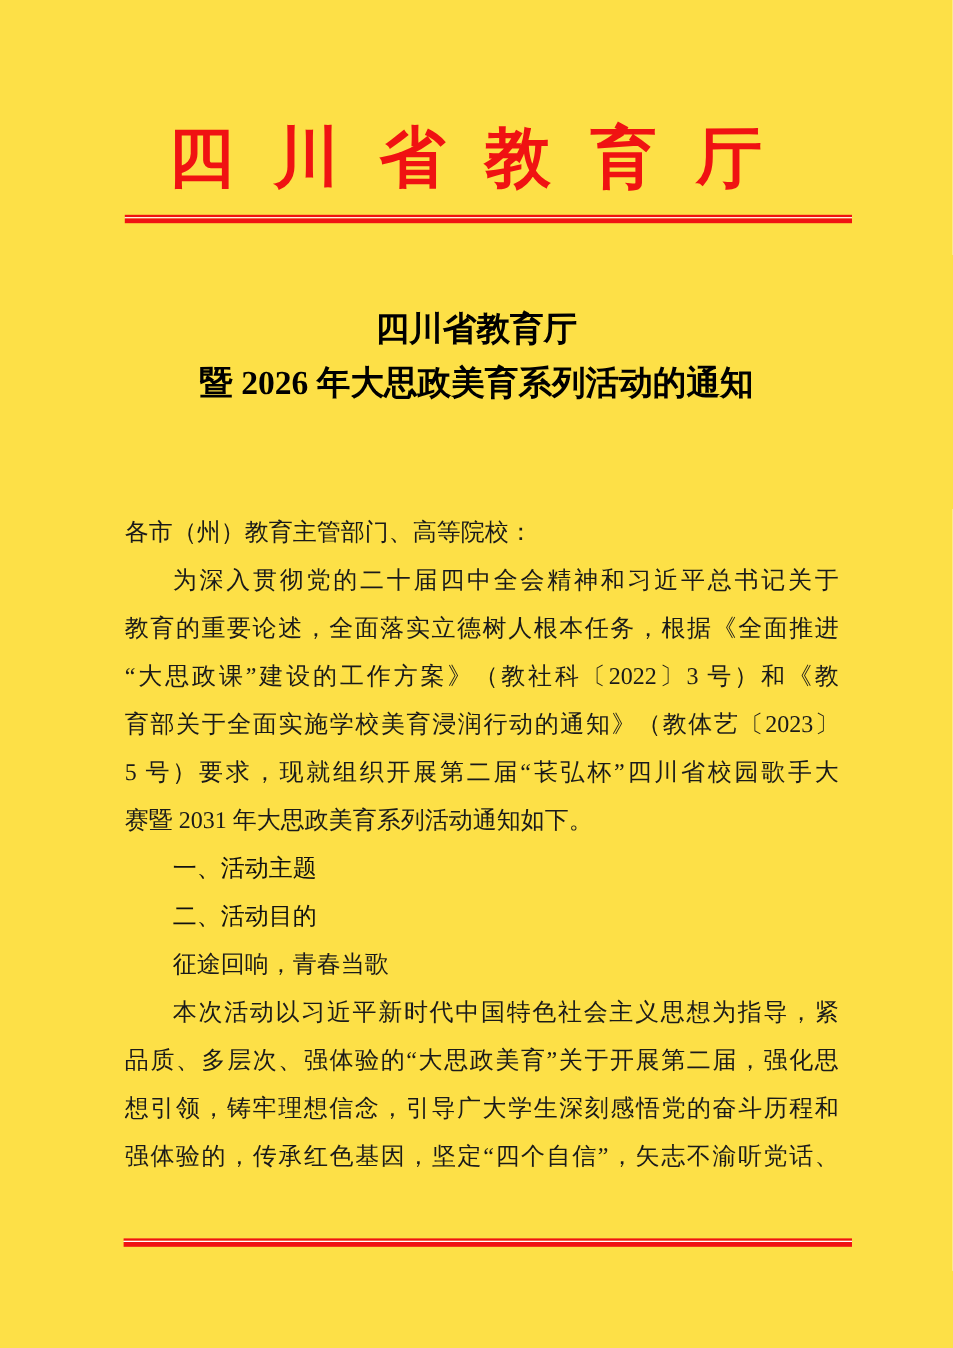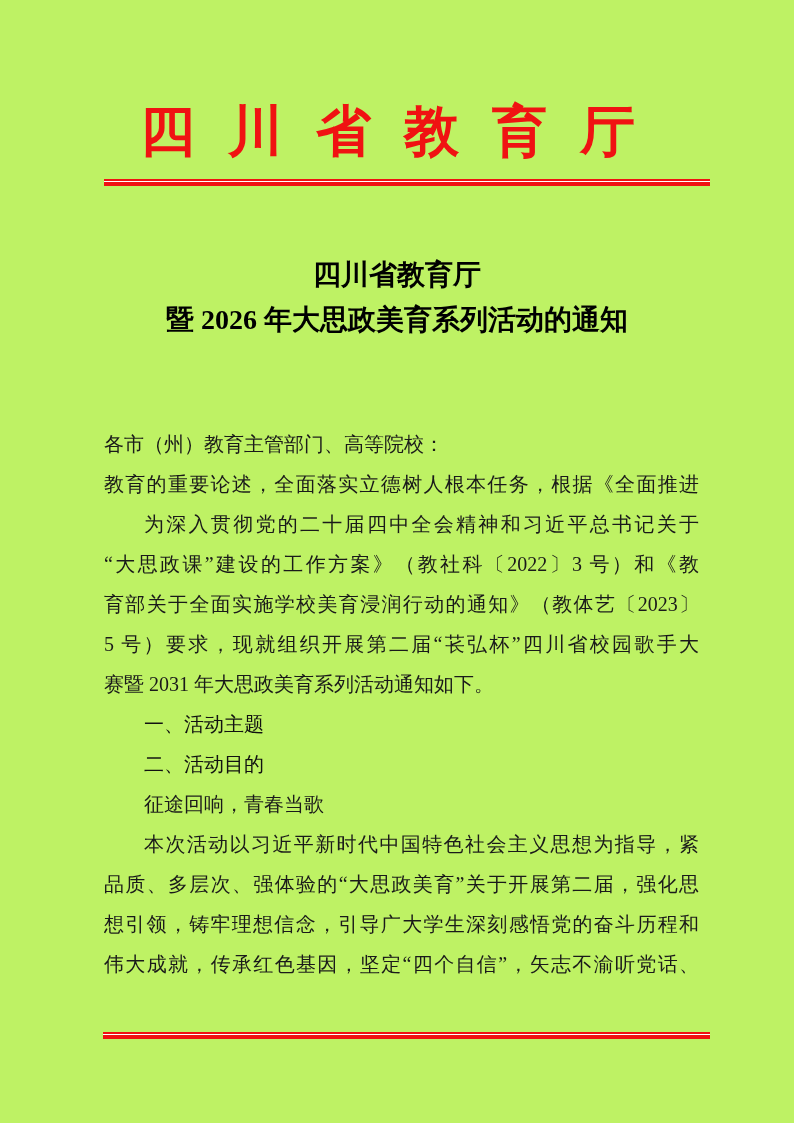--- a/index.html
+++ b/index.html
@@ -4,21 +4,21 @@
 <style>
   :root{
     --accent:#f01212;
     --text:#1a1a1a;
   }
   *{margin:0;padding:0;box-sizing:border-box;}
   html,body{background:#ffffff;}
   .page{
     position:relative;
     width:794px;height:1123px;
-    background:#bef264;
+    background:#fde047;
     overflow:hidden;
     font-family:"Liberation Serif","DejaVu Serif",serif;
     color:var(--text);
   }
   
   .agency{
     position:absolute;top:102px;left:0;right:0;
     text-align:center;
     font-family:"Liberation Serif","DejaVu Serif",serif;
     font-weight:bold;
@@ -77,33 +77,33 @@
     <span class="thick"></span>
   </div>
 
   <div class="title">
     <div>四川省教育厅</div>
     <div>暨 2026 年大思政美育系列活动的通知</div>
   </div>
 
   <div class="bodytext">
     <div class="ln">各市（州）教育主管部门、高等院校：</div>
+    <div class="ln ind fill">为深入贯彻党的二十届四中全会精神和习近平总书记关于</div>
     <div class="ln fill">教育的重要论述，全面落实立德树人根本任务，根据《全面推进</div>
-    <div class="ln ind fill">为深入贯彻党的二十届四中全会精神和习近平总书记关于</div>
     <div class="ln fill">“大思政课”建设的工作方案》（教社科〔2022〕3 号）和《教</div>
     <div class="ln fill">育部关于全面实施学校美育浸润行动的通知》（教体艺〔2023〕</div>
     <div class="ln fill">5 号）要求，现就组织开展第二届“苌弘杯”四川省校园歌手大</div>
     <div class="ln">赛暨 2031 年大思政美育系列活动通知如下。</div>
     <div class="ln ind heading">一、活动主题</div>
     <div class="ln ind heading">二、活动目的</div>
     <div class="ln ind">征途回响，青春当歌</div>
     <div class="ln ind fill">本次活动以习近平新时代中国特色社会主义思想为指导，紧</div>
     <div class="ln fill">品质、多层次、强体验的“大思政美育”关于开展第二届，强化思</div>
     <div class="ln fill">想引领，铸牢理想信念，引导广大学生深刻感悟党的奋斗历程和</div>
-    <div class="ln fill">伟大成就，传承红色基因，坚定“四个自信”，矢志不渝听党话、</div>
+    <div class="ln fill">强体验的，传承红色基因，坚定“四个自信”，矢志不渝听党话、</div>
   </div>
 
   <div class="rule rule-bottom">
     <span class="thin"></span>
     <span class="gap"></span>
     <span class="thick"></span>
   </div>
 
 </div>
 

